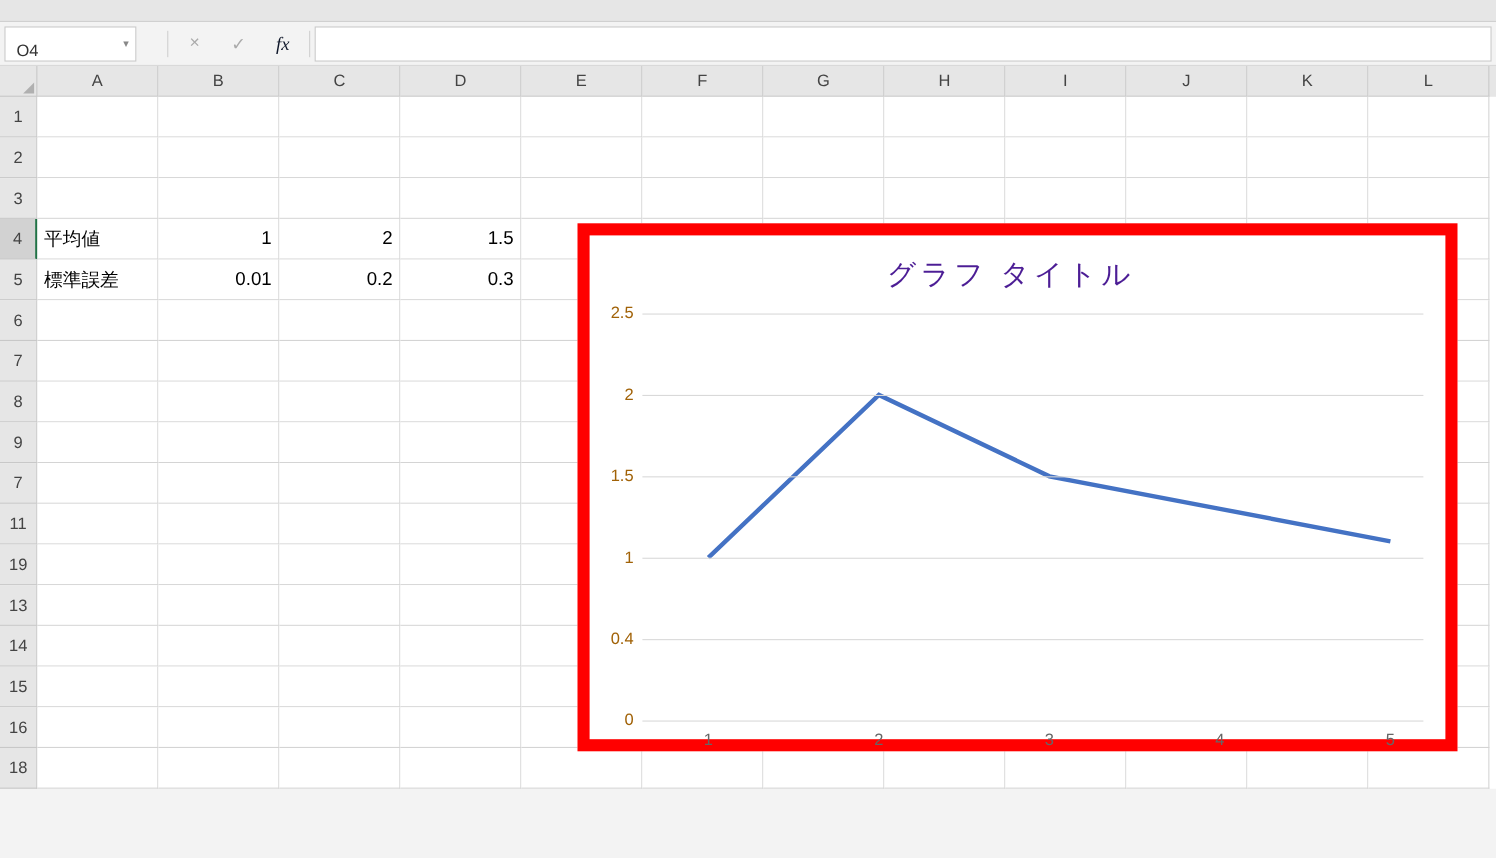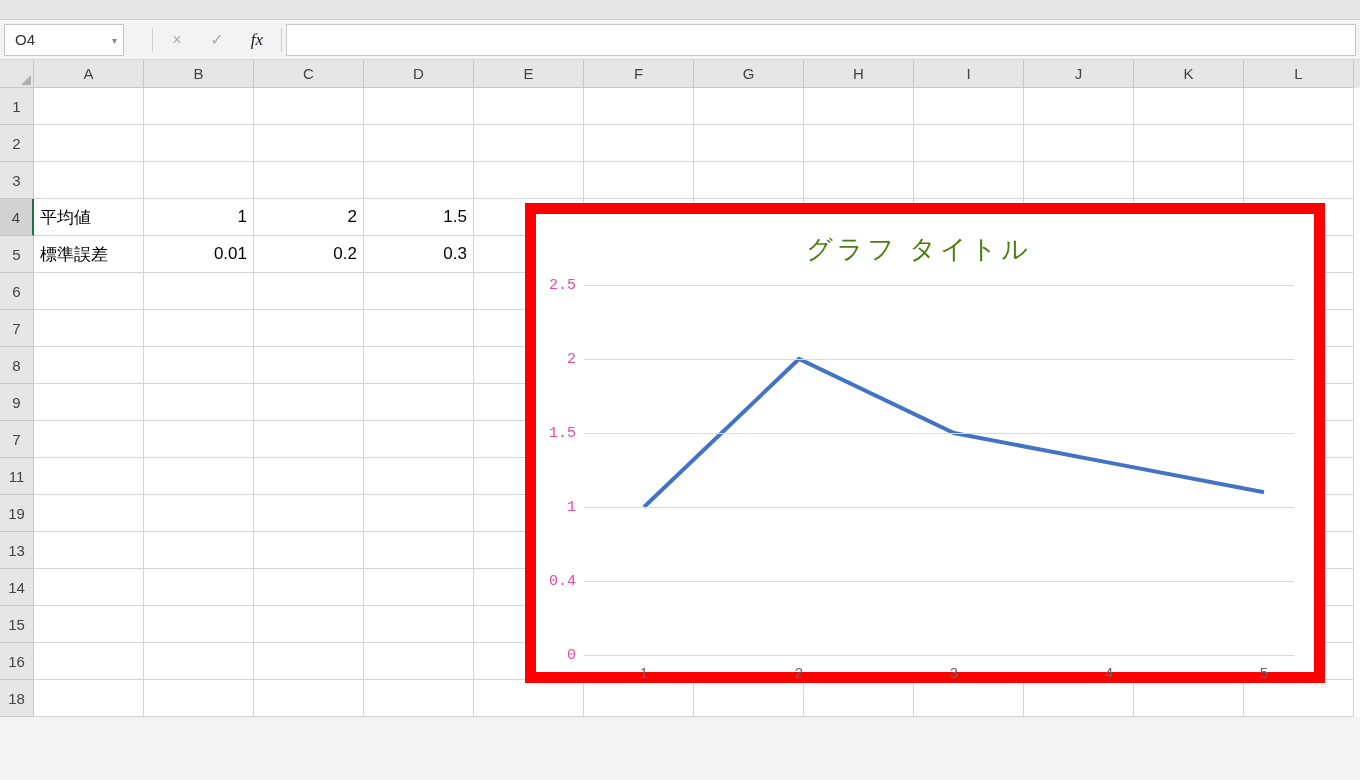--- a/index.html
+++ b/index.html
@@ -28,21 +28,21 @@
   align-items: center;
   border-bottom: 1px solid #d9d9d9;
 }
 .name-box {
   width: 120px;
   height: 32px;
   margin: 4px;
   background: #fff;
   border: 1px solid #c8c8c8;
   display: flex;
-  align-items: center;
+  align-items: flex-end;
   padding: 0 10px;
   font-size: 15px;
   color: #333;
   position: relative;
 }
 .name-box .dd-icon {
   position: absolute;
   right: 6px;
   top: 50%;
   transform: translateY(-50%);
@@ -165,39 +165,38 @@
   width: 800px;
   height: 480px;
   border: 11px solid red;
   background: #fff;
   z-index: 10;
   padding: 8px 20px 8px 8px;
 }
 .chart-title {
   text-align: center;
   font-size: 26px;
-  color: #4d7c0f;
+  color: #4c1d95;
   letter-spacing: 4px;
   margin: 10px 0 18px 0;
   font-weight: 300;
 }
 .chart-plot {
   position: relative;
   height: 370px;
   margin-left: 40px;
 }
 .y-tick {
   position: absolute;
   left: -40px;
   width: 32px;
   text-align: right;
   font-size: 15px;
-  color: #ec4899;
+  color: #a16207;
   transform: translateY(-50%);
-  font-family: Liberation Mono, monospace;
 }
 .grid-line {
   position: absolute;
   left: 0;
   right: 0;
   border-top: 1px solid #d9d9d9;
 }
 .x-tick {
   position: absolute;
   bottom: -26px;

